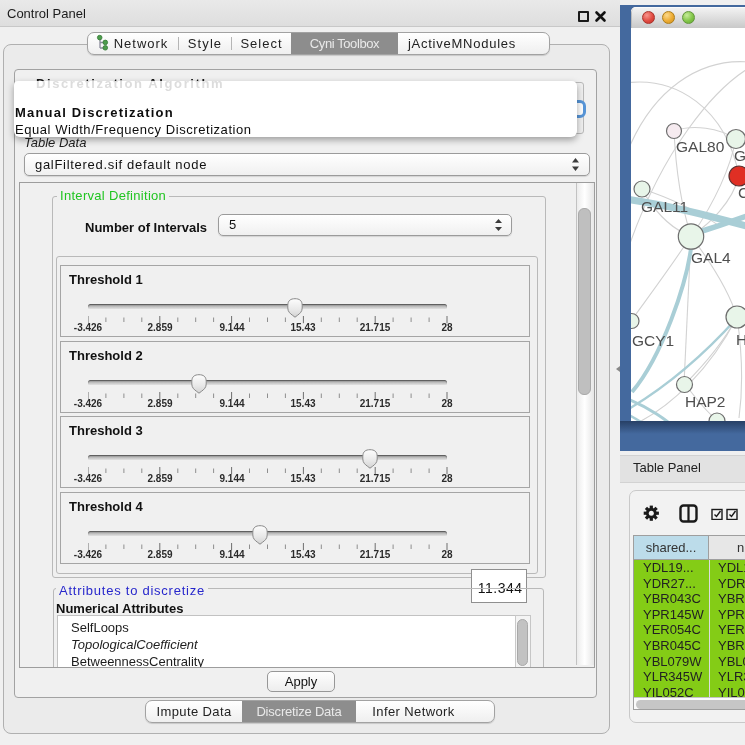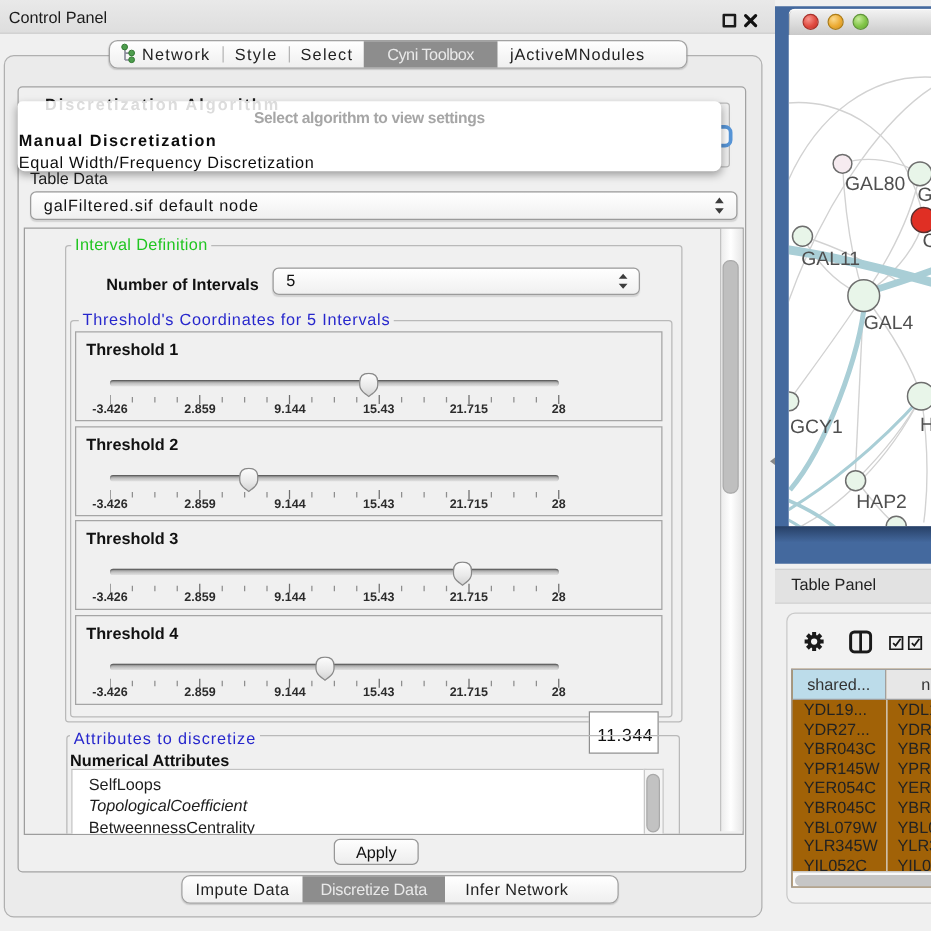--- a/index.html
+++ b/index.html
@@ -89,46 +89,44 @@
 
 <div class="grp" style="left:19px;top:82px;width:563px;height:50px;"></div>
 <div class="ab" style="left:566px;top:100px;width:14px;height:12px;border:3px solid #5795d7;border-radius:6px;background:#fff;"></div>
 
 <div class="ab" style="left:0;top:0;width:620px;height:81.5px;overflow:hidden;">
   <div class="ab" style="left:36px;top:76px;font-size:13px;font-weight:bold;color:#1a1a1a;letter-spacing:1.6px;">Discretization Algorithm</div>
 </div>
 
 <div class="ab" style="left:14px;top:81px;width:563px;height:56px;background:#fff;border-radius:4px 5px 6px 6px;box-shadow:0 3px 7px rgba(0,0,0,0.35);overflow:hidden;">
   <div class="ab" style="left:22px;top:-5px;font-size:13px;font-weight:bold;color:#dcdcdc;letter-spacing:1.6px;">Discretization Algorithm</div>
-  <div class="ab" style="left:0;top:6px;width:100%;text-align:center;font-size:12.5px;font-weight:bold;letter-spacing:-0.3px;color:#a6a6a6;">Select algorithm to view settings</div>
   <div class="ab" style="left:1px;top:40.5px;font-size:13px;color:#0d0d0d;letter-spacing:0.55px;">Equal Width/Frequency Discretization</div>
   <div class="ab" style="left:1px;top:24px;font-size:13px;font-weight:bold;color:#0d0d0d;letter-spacing:1.2px;">Manual Discretization</div>
 </div>
 
-<div class="ab" style="left:24px;top:135px;font-size:13px;color:#1c1c1c;">Table Data</div>
+<div class="ab" style="left:24px;top:135px;font-size:13px;color:#1c1c1c;font-style:italic;">Table Data</div>
 <div class="combo" style="left:24px;top:153px;width:564px;height:21px;">
   <span class="tx" style="line-height:21px;letter-spacing:0.7px;">galFiltered.sif default node</span>
   <svg style="position:absolute;right:9px;top:3px" width="9" height="15">
       <path d="M1 5.5 L4.5 1 L8 5.5 Z M1 9.5 L4.5 14 L8 9.5 Z" fill="#3c3c3c"></path>
     </svg>
 </div>
 
 <div class="ab" style="left:19px;top:182px;width:574px;height:484px;border:1px solid #9d9d9d;background:#f0f0f0;overflow:hidden;" id="scrollpane">
 
   <div class="grp" style="left:32px;top:13px;width:492px;height:380px;"></div>
   <div class="glab" style="left:37px;top:6px;color:#21c521;letter-spacing:0.3px;">Interval Definition</div>
   <div class="ab" style="left:65px;top:37px;font-size:13px;font-weight:bold;color:#111;">Number of Intervals</div>
   <div class="combo" style="left:198px;top:31px;width:292px;height:20px;">
     <span class="tx" style="line-height:20px;">5</span>
     <svg style="position:absolute;right:8px;top:3px" width="9" height="14">
         <path d="M1 5 L4.5 1 L8 5 Z M1 9 L4.5 13 L8 9 Z" fill="#3c3c3c"></path>
       </svg>
   </div>
   <div class="grp" style="left:36px;top:73px;width:480px;height:316px;"></div>
-  <div class="glab" style="left:43px;top:66px;color:#2727cc;letter-spacing:0.6px;">Threshold's Coordinates for 5 Intervals</div>
 
   <div class="thr" style="top:82px;">
     <div class="nm">Threshold 1</div>
     <div class="track"></div>
     <svg class="ab" style="left:27px;top:49px;" width="361" height="11">
         <use href="#ticks"></use>
       </svg>
       <div class="lb" style="left:-3px;">-3.426</div>
       <div class="lb" style="left:69px;">2.859</div>
       <div class="lb" style="left:141px;">9.144</div>
@@ -298,21 +296,21 @@
 </svg>
 <svg class="ab" style="left:711px;top:508px;" width="13" height="12" viewBox="0 0 13 12">
  <rect x="1" y="1.5" width="10" height="10" fill="none" stroke="#1a1a1a" stroke-width="1.4"></rect>
  <path d="M3.5 6.5 L5.5 8.5 L9.5 3" stroke="#1a1a1a" stroke-width="1.4" fill="none"></path>
 </svg>
 <svg class="ab" style="left:726px;top:508px;" width="13" height="12" viewBox="0 0 13 12">
  <rect x="1" y="1.5" width="10" height="10" fill="none" stroke="#1a1a1a" stroke-width="1.4"></rect>
  <path d="M3.5 6.5 L5.5 8.5 L9.5 3" stroke="#1a1a1a" stroke-width="1.4" fill="none"></path>
 </svg>
 
-<div class="ab" style="left:633px;top:535px;width:112px;height:173px;border:1px solid #9f9f9f;border-right:none;background:#a16207;overflow:hidden;">
+<div class="ab" style="left:633px;top:535px;width:112px;height:173px;border:1px solid #9f9f9f;border-right:none;background:#84cc16;overflow:hidden;">
  <div class="ab" style="left:0;top:0;width:74px;height:23px;background:#bcdcea;border-right:1px solid #9f9f9f;border-bottom:1px solid #9f9f9f;text-align:center;line-height:23px;font-size:13px;color:#333;">shared...</div>
  <div class="ab" style="left:75px;top:0;width:40px;height:23px;background:#e7e7e7;border-bottom:1px solid #9f9f9f;font-size:13px;color:#333;line-height:23px;padding-left:28px;">n...</div>
  <div class="ab" style="left:74.5px;top:24px;width:1px;height:137px;background:#dcdcdc;"></div>
  <div class="ab" style="left:0;top:24px;width:112px;font-size:13px;color:#222;line-height:15.6px;">
    <div style="padding-left:9px;">YDL19...</div>
    <div style="padding-left:9px;">YDR27...</div>
    <div style="padding-left:9px;">YBR043C</div>
    <div style="padding-left:9px;">YPR145W</div>
    <div style="padding-left:9px;">YER054C</div>
    <div style="padding-left:9px;">YBR045C</div>

